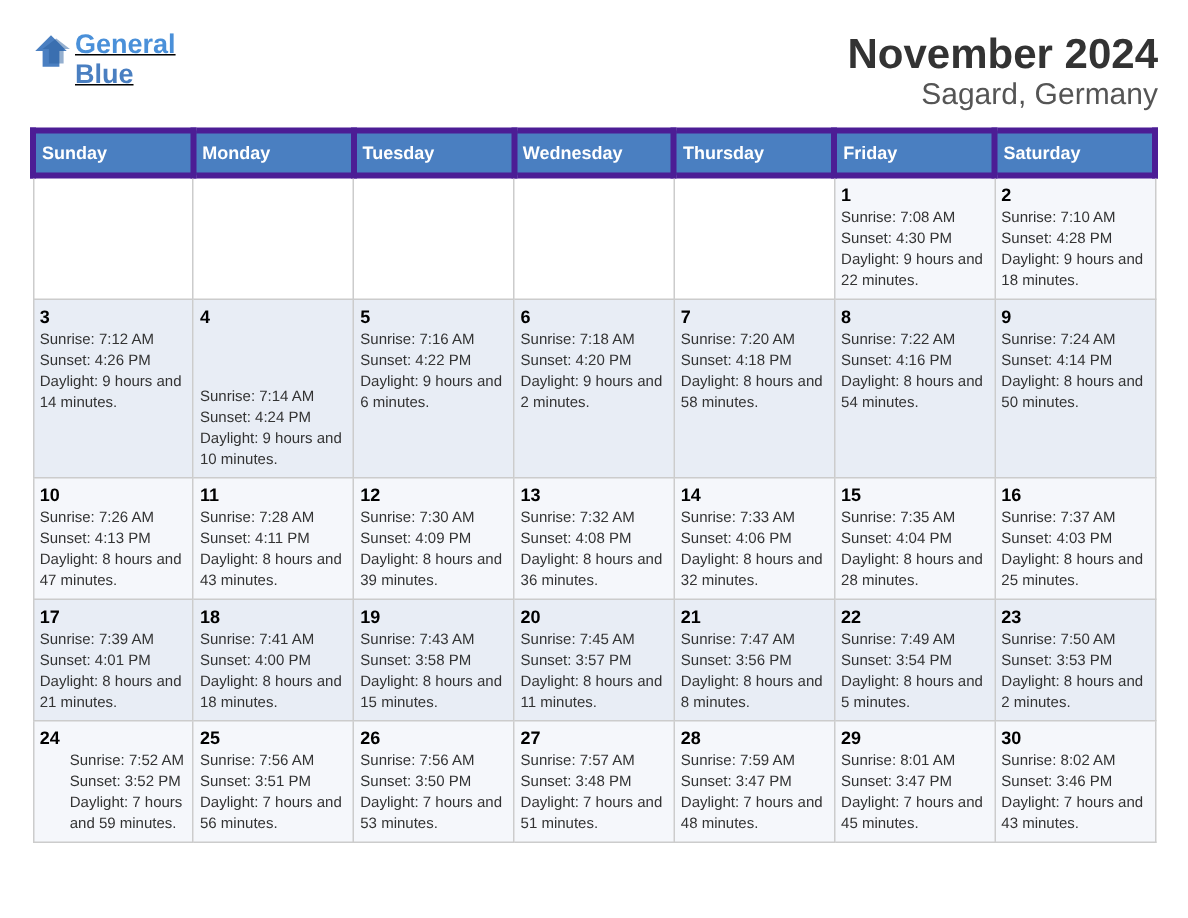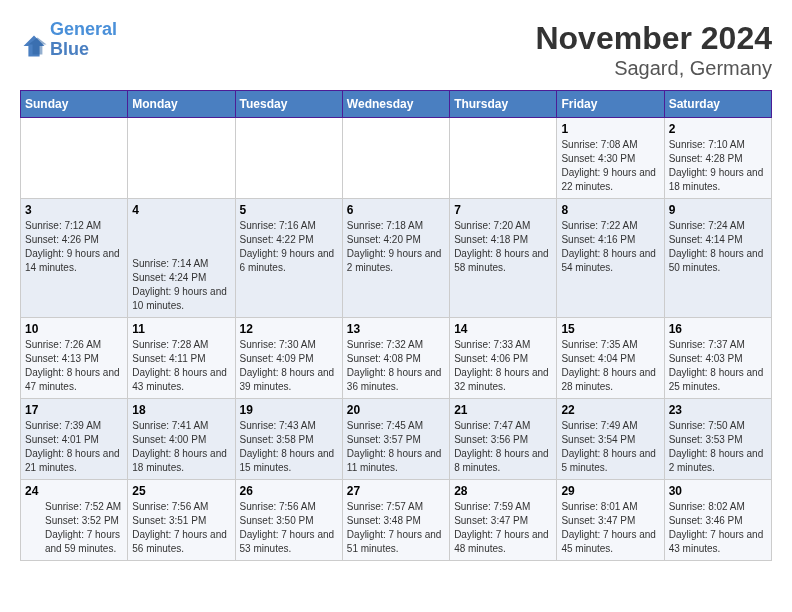--- a/index.html
+++ b/index.html
@@ -11,61 +11,62 @@
       padding: 20px;
     }
     .header {
       display: flex;
       justify-content: space-between;
       align-items: flex-start;
       margin-bottom: 10px;
     }
     .logo {
       display: flex;
-      align-items: flex-end;
+      align-items: flex-start;
+      text-decoration: underline;
     }
     .logo-text {
       font-size: 18px;
       font-weight: bold;
       color: #333;
       line-height: 1.1;
     }
     .logo-text span {
       color: #4a90d9;
     }
     .logo-icon {
       width: 28px;
       height: 28px;
       margin-right: 2px;
     }
     .title-area {
       text-align: right;
     }
     .month-title {
-      font-size: 32px;
+      font-size: 28px;
       font-weight: bold;
       color: #333;
     }
     .location {
       font-size: 20px;
       color: #555;
     }
     table {
       width: 100%;
       border-collapse: collapse;
       font-size: 11px;
     }
     thead tr th {
       background-color: #4a7fc1;
       color: #fff;
       padding: 6px 4px;
       text-align: left;
       font-size: 12px;
       font-weight: bold;
-      border: 1px solid #4c1d95;
+      border: 4px solid #4c1d95;
     }
     tbody tr td {
       border: 1px solid #ccc;
       vertical-align: top;
       padding: 4px;
       width: calc(100% / 7);
       min-height: 80px;
       height: 80px;
       background: #fff;
     }

